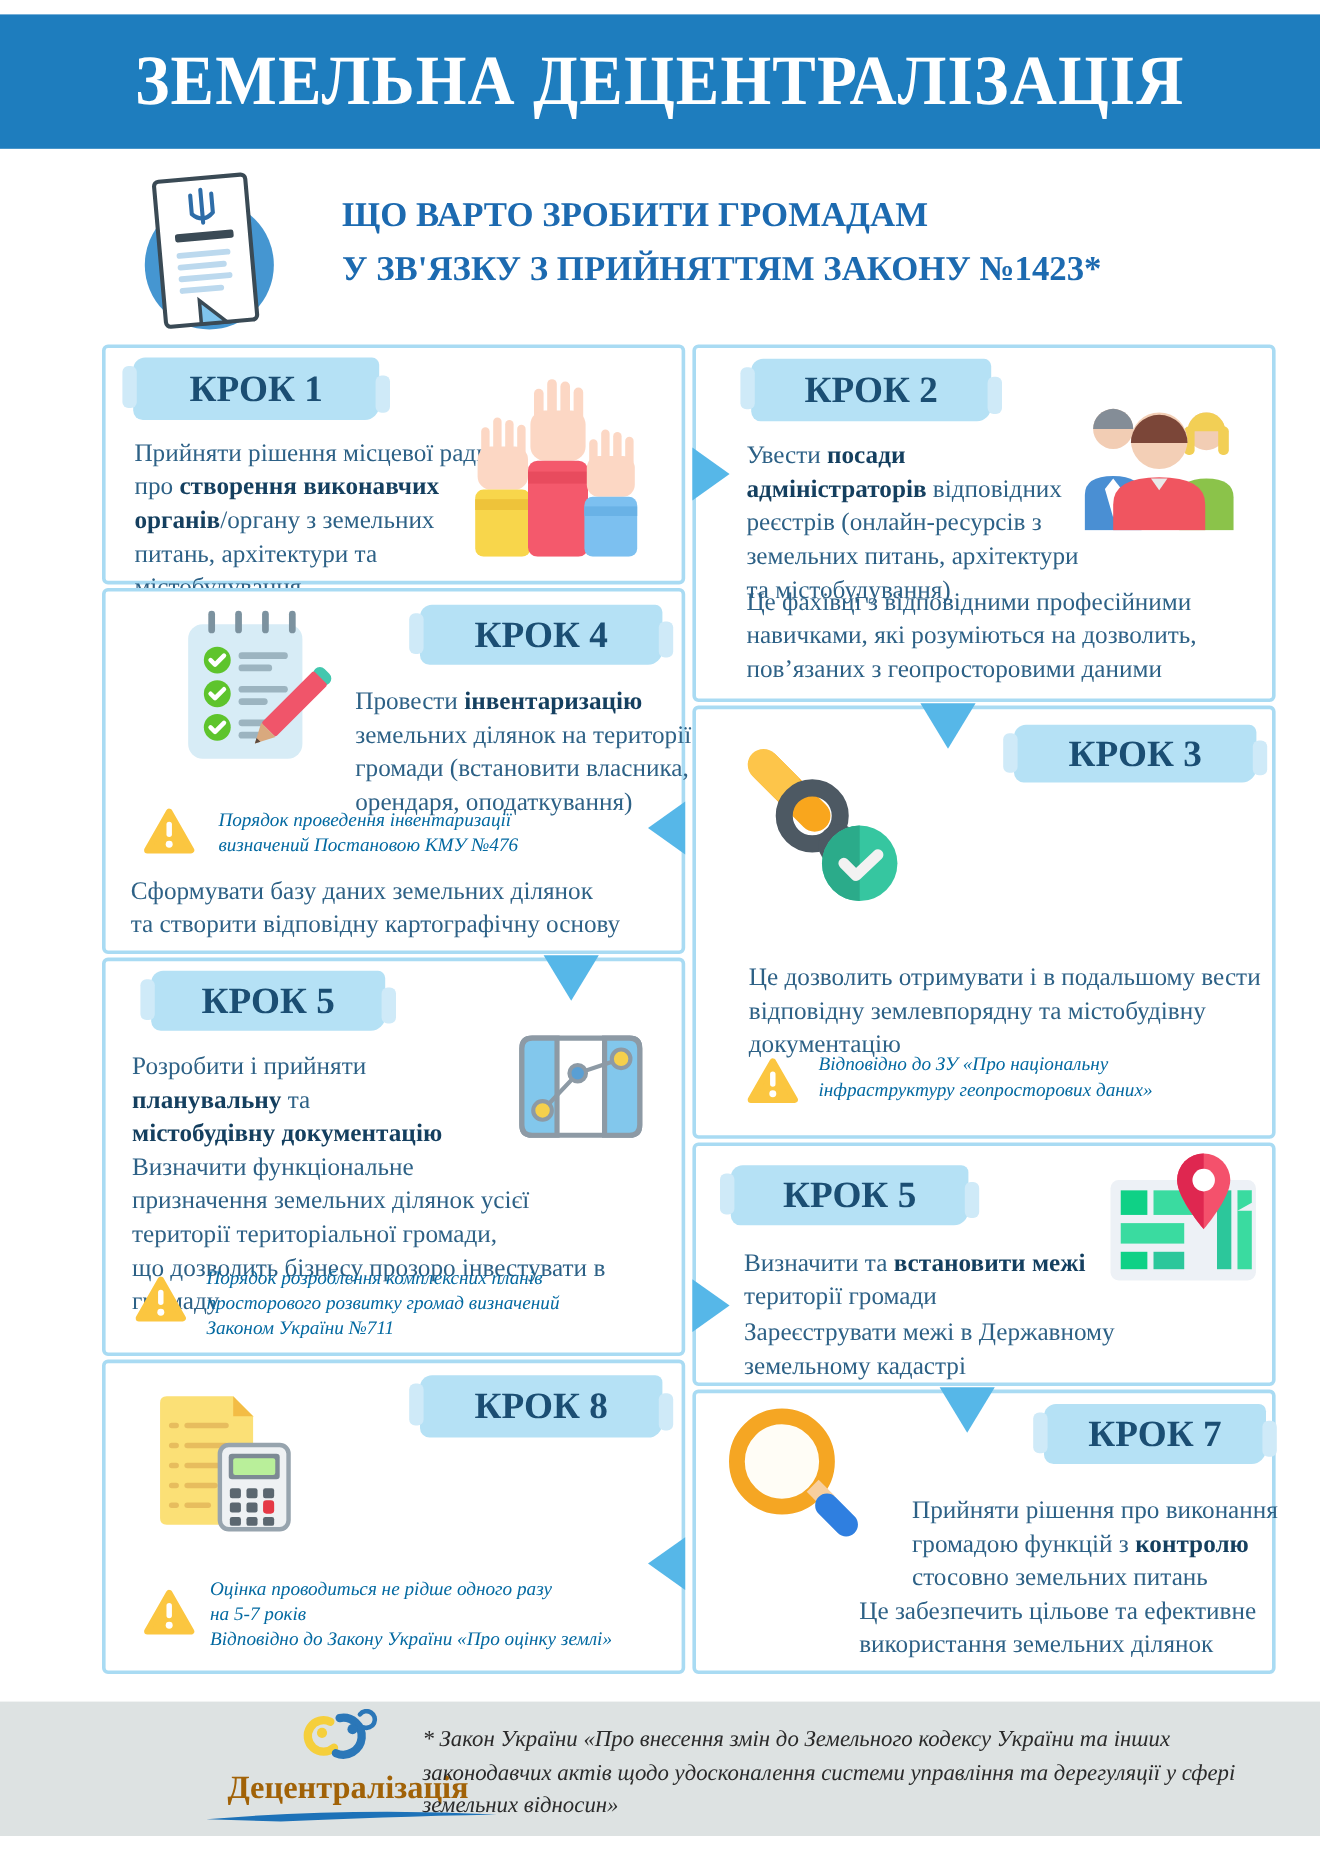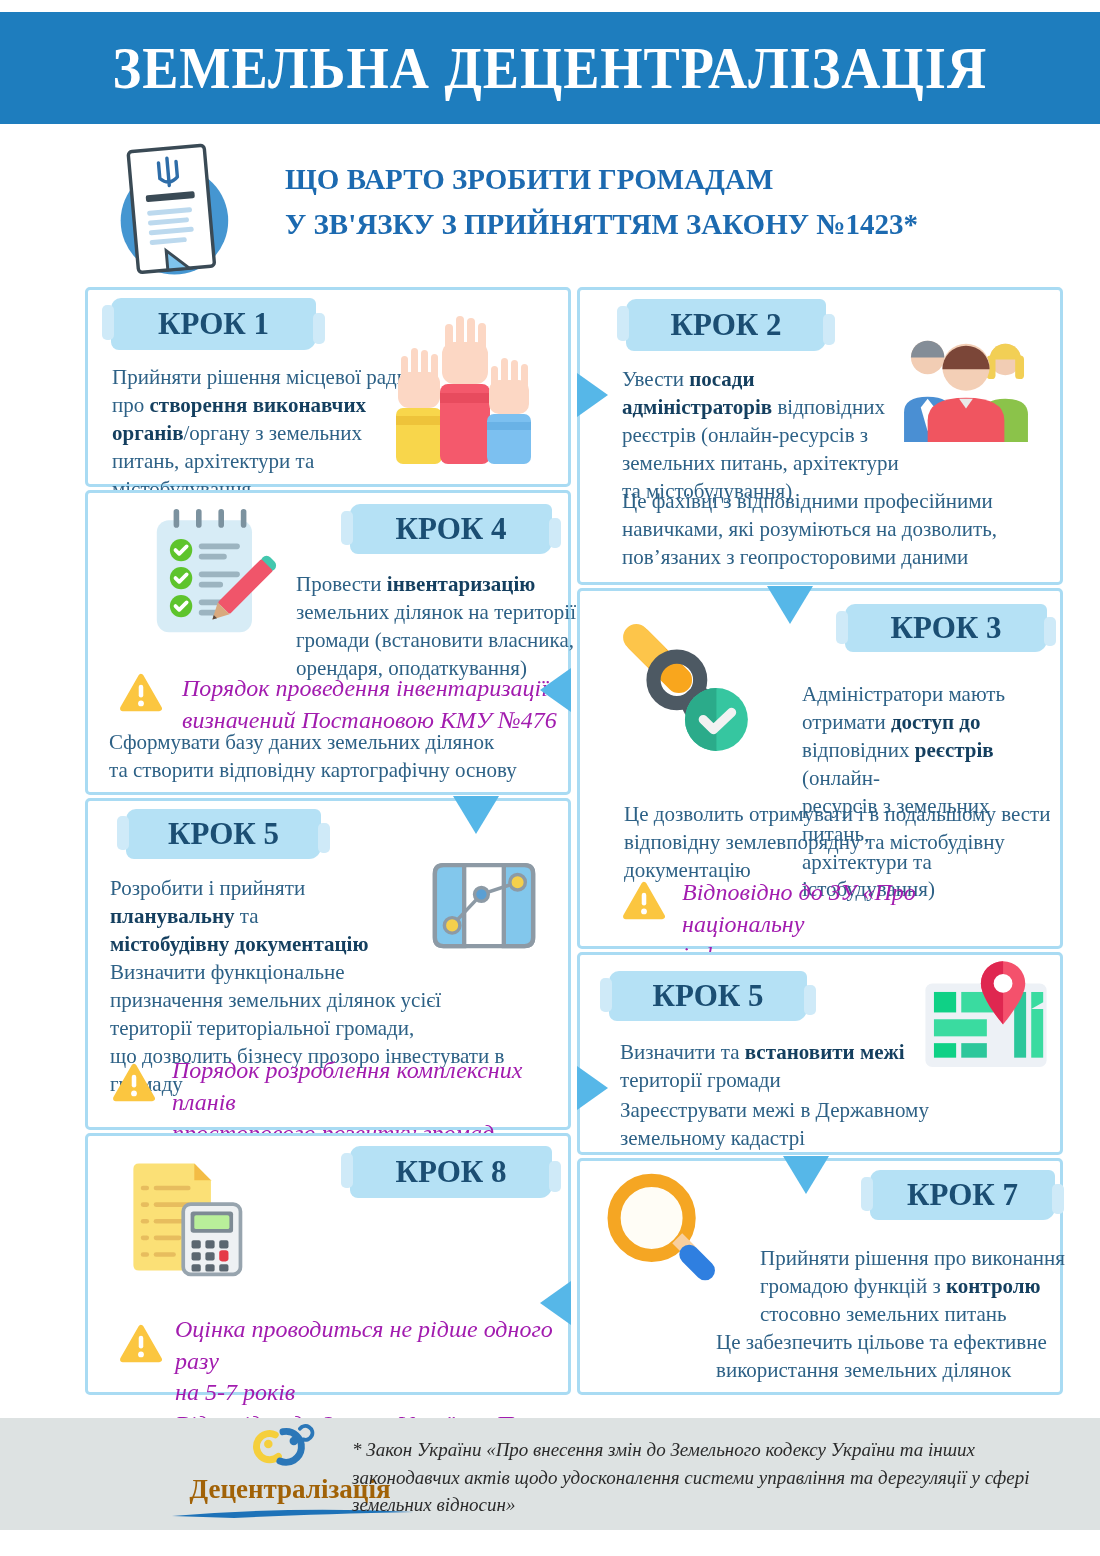--- a/index.html
+++ b/index.html
@@ -17,21 +17,21 @@
         box-sizing:border-box;}
   .badge{position:absolute;background:#b5e1f5;border-radius:10px 6px 12px 8px;
          display:flex;align-items:center;justify-content:center;
          font-weight:bold;font-size:31px;color:#1b4e73;}
   .badge::before{content:"";position:absolute;left:-9px;top:7px;width:12px;height:68%;
          background:#cfeaf8;border-radius:5px;}
   .badge::after{content:"";position:absolute;right:-9px;bottom:6px;width:12px;height:60%;
          background:#cfeaf8;border-radius:5px;}
   .txt{position:absolute;font-size:21px;line-height:1.33;color:#2d6186;white-space:pre-line;}
   .txt .b{font-weight:bold;color:#143f5f;}
-  .note{position:absolute;font-style:italic;font-size:24px;line-height:1.32;color:#a21caf;
+  .note{position:absolute;font-style:italic;font-size:16px;line-height:1.32;color:#0369a1;
         white-space:pre-line;}
   .warn{position:absolute;width:44px;height:40px;}
   
   .arr-down{position:absolute;width:0;height:0;z-index:6;
             border-left:23px solid transparent;border-right:23px solid transparent;
             border-top:38px solid #56b7e8;}
   .arr-right{position:absolute;width:0;height:0;z-index:6;
              border-top:22px solid transparent;border-bottom:22px solid transparent;
              border-left:31px solid #56b7e8;}
   .arr-left{position:absolute;width:0;height:0;z-index:6;
@@ -256,25 +256,20 @@
     <div class="txt" style="left:42px;top:198px;width:430px">Це фахівці з відповідними професійними
 навичками, які розуміються на дозволить,
 пов’язаних з геопросторовими даними</div>
   </div>
 
   <div class="card" style="left:577px;top:588px;width:486px;height:361px">
     <svg class="icon-abs" style="left:36px;top:26px;width:142px;height:142px">
         <use href="#i-key"></use>
       </svg>
     <div class="badge" style="left:265px;top:13px;width:202px;height:48px">КРОК 3</div>
-    <div class="txt" style="left:222px;top:90px;width:258px"><span>Адміністратори мають
-отримати </span><span class="b">доступ до</span><span>
-відповідних </span><span class="b">реєстрів</span><span> (онлайн-
-ресурсів з земельних питань,
-архітектури та істобудування)</span></div>
     <div class="txt" style="left:44px;top:210px;width:440px">Це дозволить отримувати і в подальшому вести
 відповідну землевпорядну та містобудівну
 документацію</div>
     <svg class="warn" style="left:42px;top:290px">
         <use href="#i-warn"></use>
       </svg>
     <div class="note" style="left:102px;top:286px;width:340px">Відповідно до ЗУ «Про національну
 інфраструктуру геопросторових даних»</div>
   </div>
 

